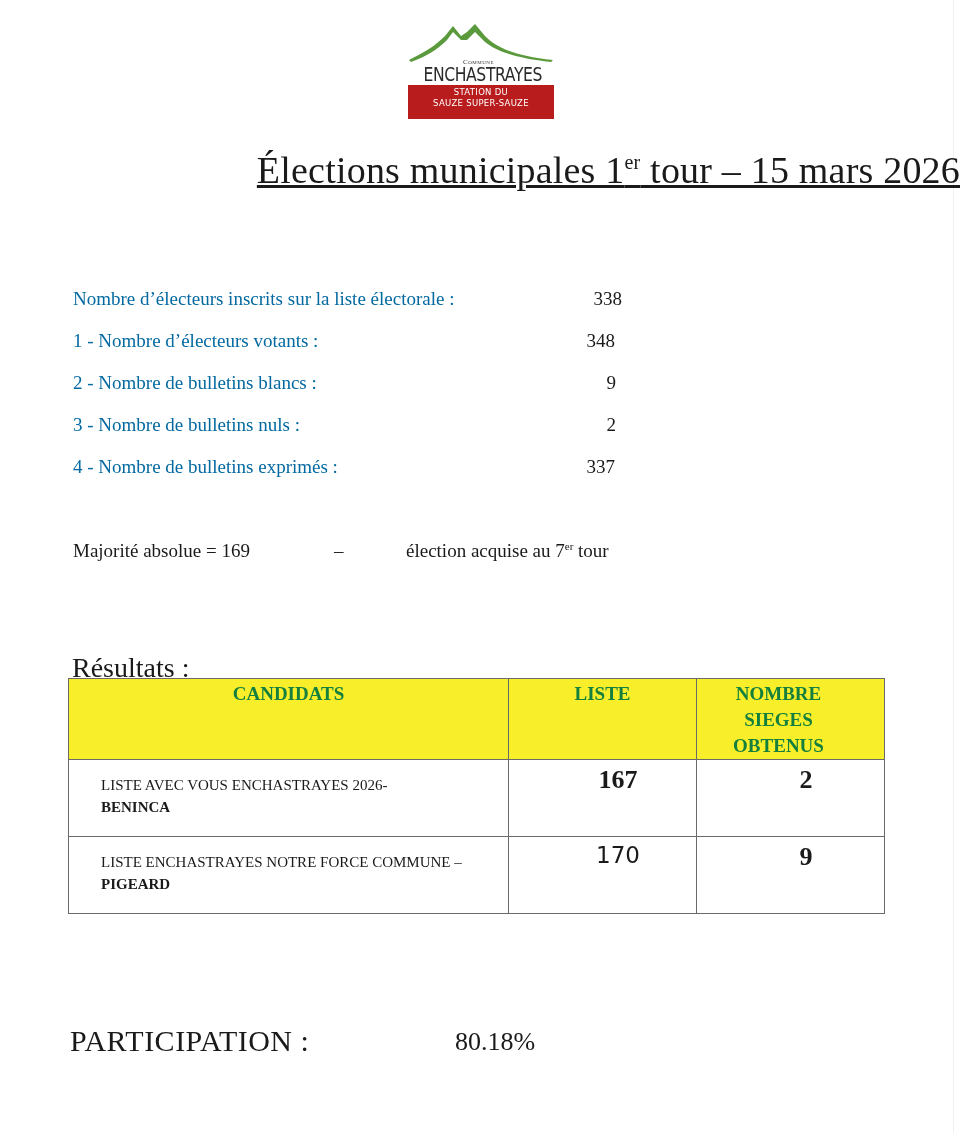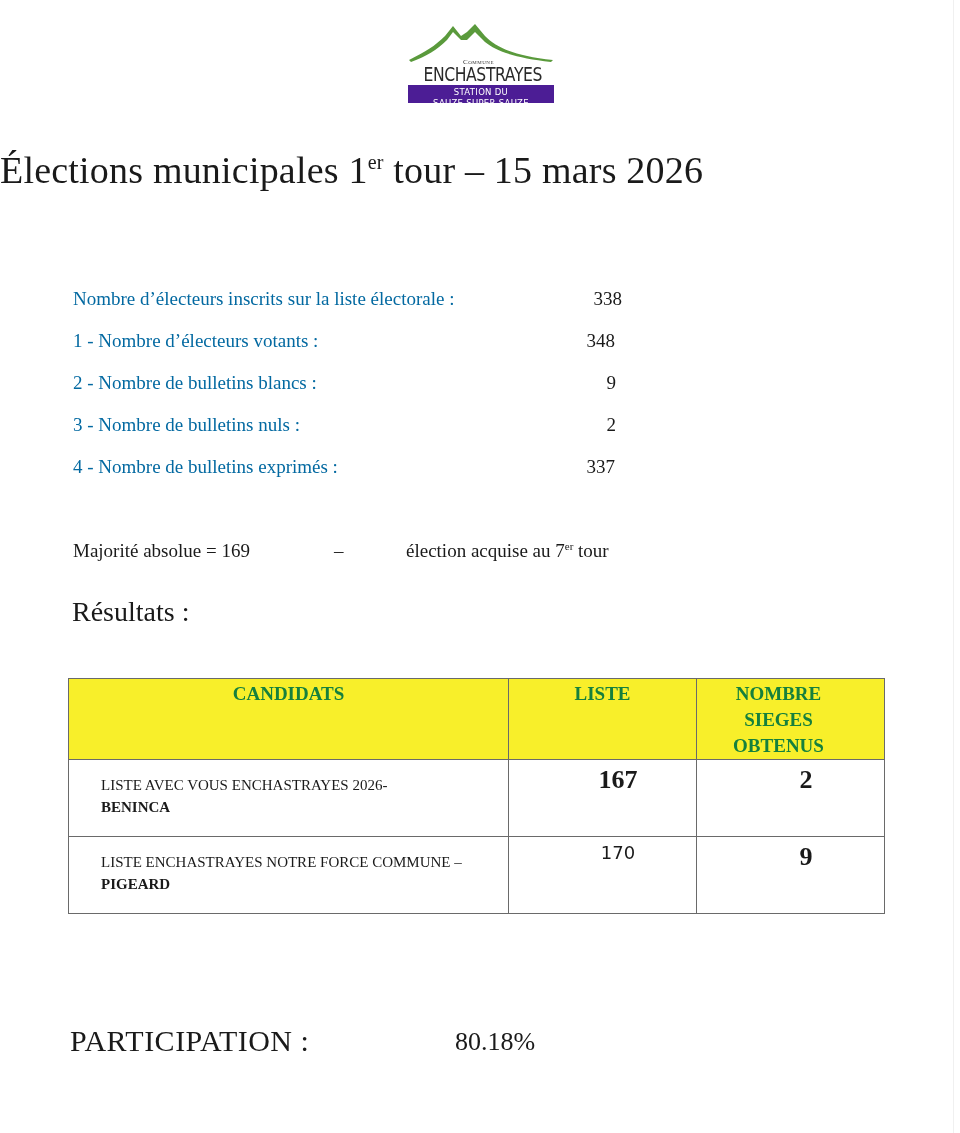--- a/index.html
+++ b/index.html
@@ -8,34 +8,34 @@
       font-family: "Liberation Serif", "DejaVu Serif", serif; color: #1a1a1a;
       overflow: hidden;
     }
     .edge-line { position: absolute; left: 953px; top: 0; width: 1px; height: 1133px; background: #f0f0f0; }
 
     
     .logo { position: absolute; left: 405px; top: 22px; width: 152px; height: 90px; }
     .logo svg { position: absolute; left: 0; top: 0; }
     .logo .commune { position: absolute; left: 58px; top: 36px; font-size: 7px; letter-spacing: 0.5px; color: #333; font-variant: small-caps; }
     .logo .name { position: absolute; left: 2px; top: 40px; width: 150px; text-align: center; font-size: 20px; letter-spacing: -0.5px; color: #2a2a2a; font-family: "DejaVu Sans", sans-serif; font-weight: normal; transform: scaleX(0.78); transform-origin: center; white-space: nowrap; }
-    .logo .band { position: absolute; left: 3px; top: 63px; width: 146px; height: 18px; background: #4c1d95; color: #ffffff; text-align: center; font-family: "DejaVu Sans", sans-serif; font-size: 8.5px; line-height: 11px; padding-top: 2px; box-sizing: border-box; letter-spacing: 0.3px; }
+    .logo .band { position: absolute; left: 3px; top: 63px; width: 146px; height: 34px; background: #b91c1c; color: #ffffff; text-align: center; font-family: "DejaVu Sans", sans-serif; font-size: 8.5px; line-height: 11px; padding-top: 2px; box-sizing: border-box; letter-spacing: 0.3px; }
 
     
-    .title { position: absolute; left: 0; top: 148px; width: 960px; text-align: left; font-size: 38px; font-weight: normal; color: #1a1a1a; letter-spacing: 0.2px; }
+    .title { position: absolute; left: 0; top: 148px; width: 960px; text-align: right; font-size: 38px; font-weight: normal; color: #1a1a1a; letter-spacing: 0.2px; text-decoration: underline; }
     .title sup { font-size: 20px; vertical-align: 14px; line-height: 0; }
 
     
     .stat-label { position: absolute; left: 73px; font-size: 19px; color: #0369a1; }
     .stat-value { position: absolute; right: 342px; font-size: 19px; color: #1a1a1a; text-align: right; }
 
     .majority { position: absolute; top: 540px; font-size: 19px; }
     .majority sup { font-size: 11px; vertical-align: 7px; line-height: 0; }
 
-    .results-heading { position: absolute; left: 72px; top: 596px; font-size: 28px; color: #1a1a1a; }
+    .results-heading { position: absolute; left: 72px; top: 652px; font-size: 28px; color: #1a1a1a; }
 
     
     .results-table { position: absolute; left: 68px; top: 678px; width: 816px; border-collapse: collapse; table-layout: fixed; }
     .results-table th, .results-table td { border: 1px solid #6a6a6a; vertical-align: top; }
     .results-table th { background: #f8ef2a; font-weight: bold; font-size: 19px; color: #15803d; text-align: center; line-height: 26px; padding: 2px 4px 0 4px; height: 80px; box-sizing: border-box; }
     .results-table td { height: 77px; box-sizing: border-box; padding-left: 32px; }
     .cand { font-size: 15px; line-height: 22px; padding: 14px 6px 4px 6px; text-transform: uppercase; }
     .cand b { font-weight: bold; }
     .num { font-size: 26px; text-align: center; padding-top: 5px; font-weight: bold; margin-left: 8px; }
 
@@ -96,20 +96,20 @@
     </tr>
   </thead>
   <tbody>
     <tr>
       <td class="cand"><span>LISTE AVEC VOUS ENCHASTRAYES 2026-</span><br><b>BENINCA</b></td>
       <td class="num">167</td>
       <td class="num">2</td>
     </tr>
     <tr>
       <td class="cand"><span>LISTE ENCHASTRAYES NOTRE FORCE COMMUNE – </span><b>PIGEARD</b></td>
-      <td class="num" style="font-weight:normal;font-family:'DejaVu Sans',sans-serif;font-size:18px">170</td>
+      <td class="num" style="font-weight:normal;font-family:'DejaVu Sans',sans-serif;font-size:23px">170</td>
       <td class="num">9</td>
     </tr>
   </tbody>
 </table>
 
 <div class="participation-label">PARTICIPATION :</div>
 <div class="participation-value">80.18%</div>
 
 </body></html>

